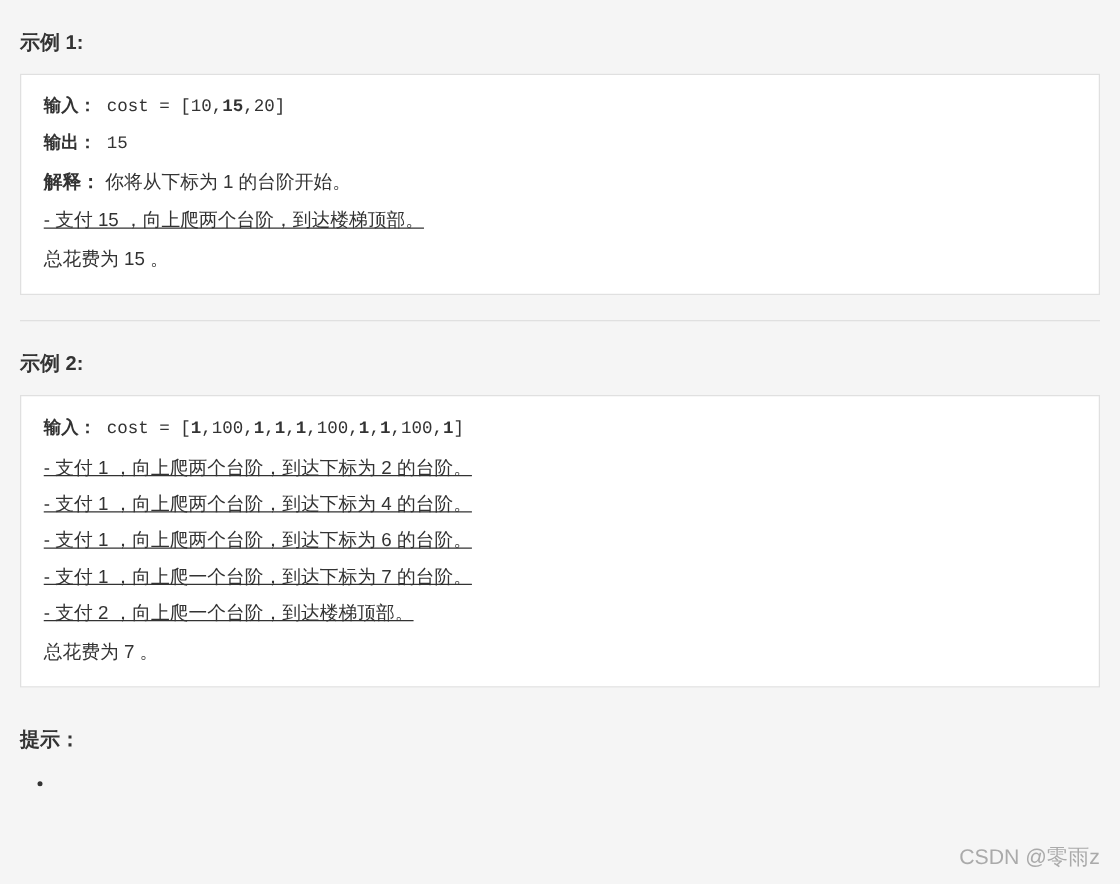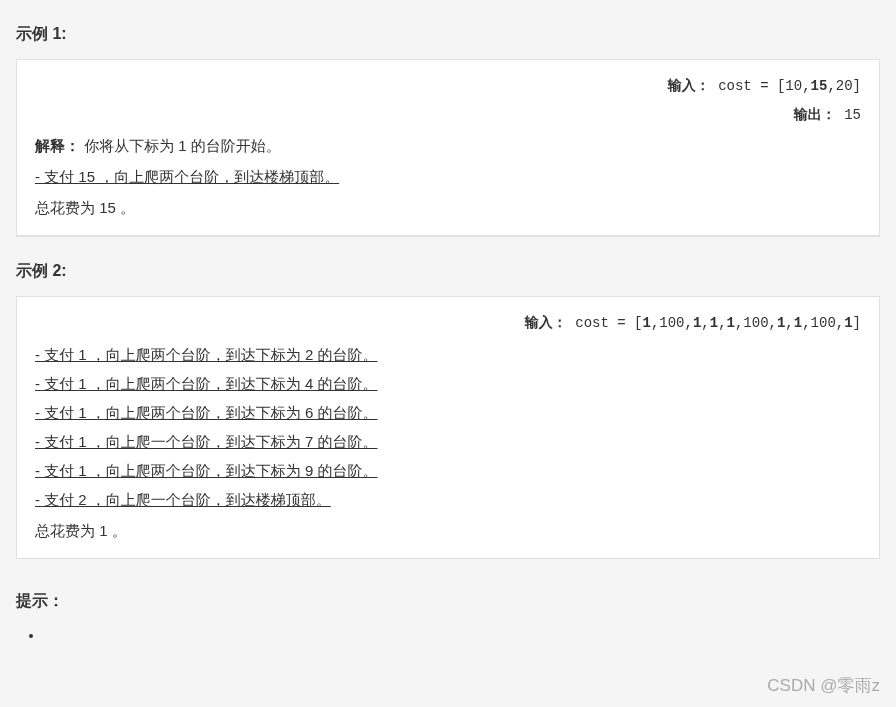--- a/index.html
+++ b/index.html
@@ -17,20 +17,21 @@
       min-height: 707px;
       position: relative;
     }
 
     .page-container {
       padding: 16px 16px 40px 16px;
       background: #f5f5f5;
     }
 
     .example-section {
+      margin-bottom: 20px;
     }
 
     .example-title {
       font-size: 16px;
       font-weight: bold;
       color: #333;
       margin-bottom: 0;
       padding: 8px 0;
     }
 
@@ -39,21 +40,20 @@
       border: 1px solid #e0e0e0;
       padding: 14px 18px;
       margin-top: 6px;
       line-height: 1.8;
     }
 
     .code-line {
       font-family: Consolas, "Courier New", monospace;
       font-size: 14px;
       margin-bottom: 2px;
-      text-align: right;
     }
 
     .label {
       font-weight: bold;
     }
 
     .input-line {
       margin-bottom: 4px;
     }
 
@@ -174,28 +174,25 @@
       <div class="detail-line">
         <span>- 支付 1 ，向上爬两个台阶，到达下标为 4 的台阶。</span>
       </div>
       <div class="detail-line">
         <span>- 支付 1 ，向上爬两个台阶，到达下标为 6 的台阶。</span>
       </div>
       <div class="detail-line">
         <span>- 支付 1 ，向上爬一个台阶，到达下标为 7 的台阶。</span>
       </div>
       <div class="detail-line">
-        <span>- 支付 1 ，向上爬两个台阶，到达下标为 9 的台阶。</span>
-      </div>
-      <div class="detail-line">
         <span>- 支付 2 ，向上爬一个台阶，到达楼梯顶部。</span>
       </div>
 
       <div class="total-line">
-        <span>总花费为 1 。</span>
+        <span>总花费为 7 。</span>
       </div>
     </div>
   </div>
 
   <div class="hints-section" style="margin-top:24px;">
     <div class="hints-title">
       <span>提示：</span>
     </div>
     <ul class="hints-list">
       <li>

